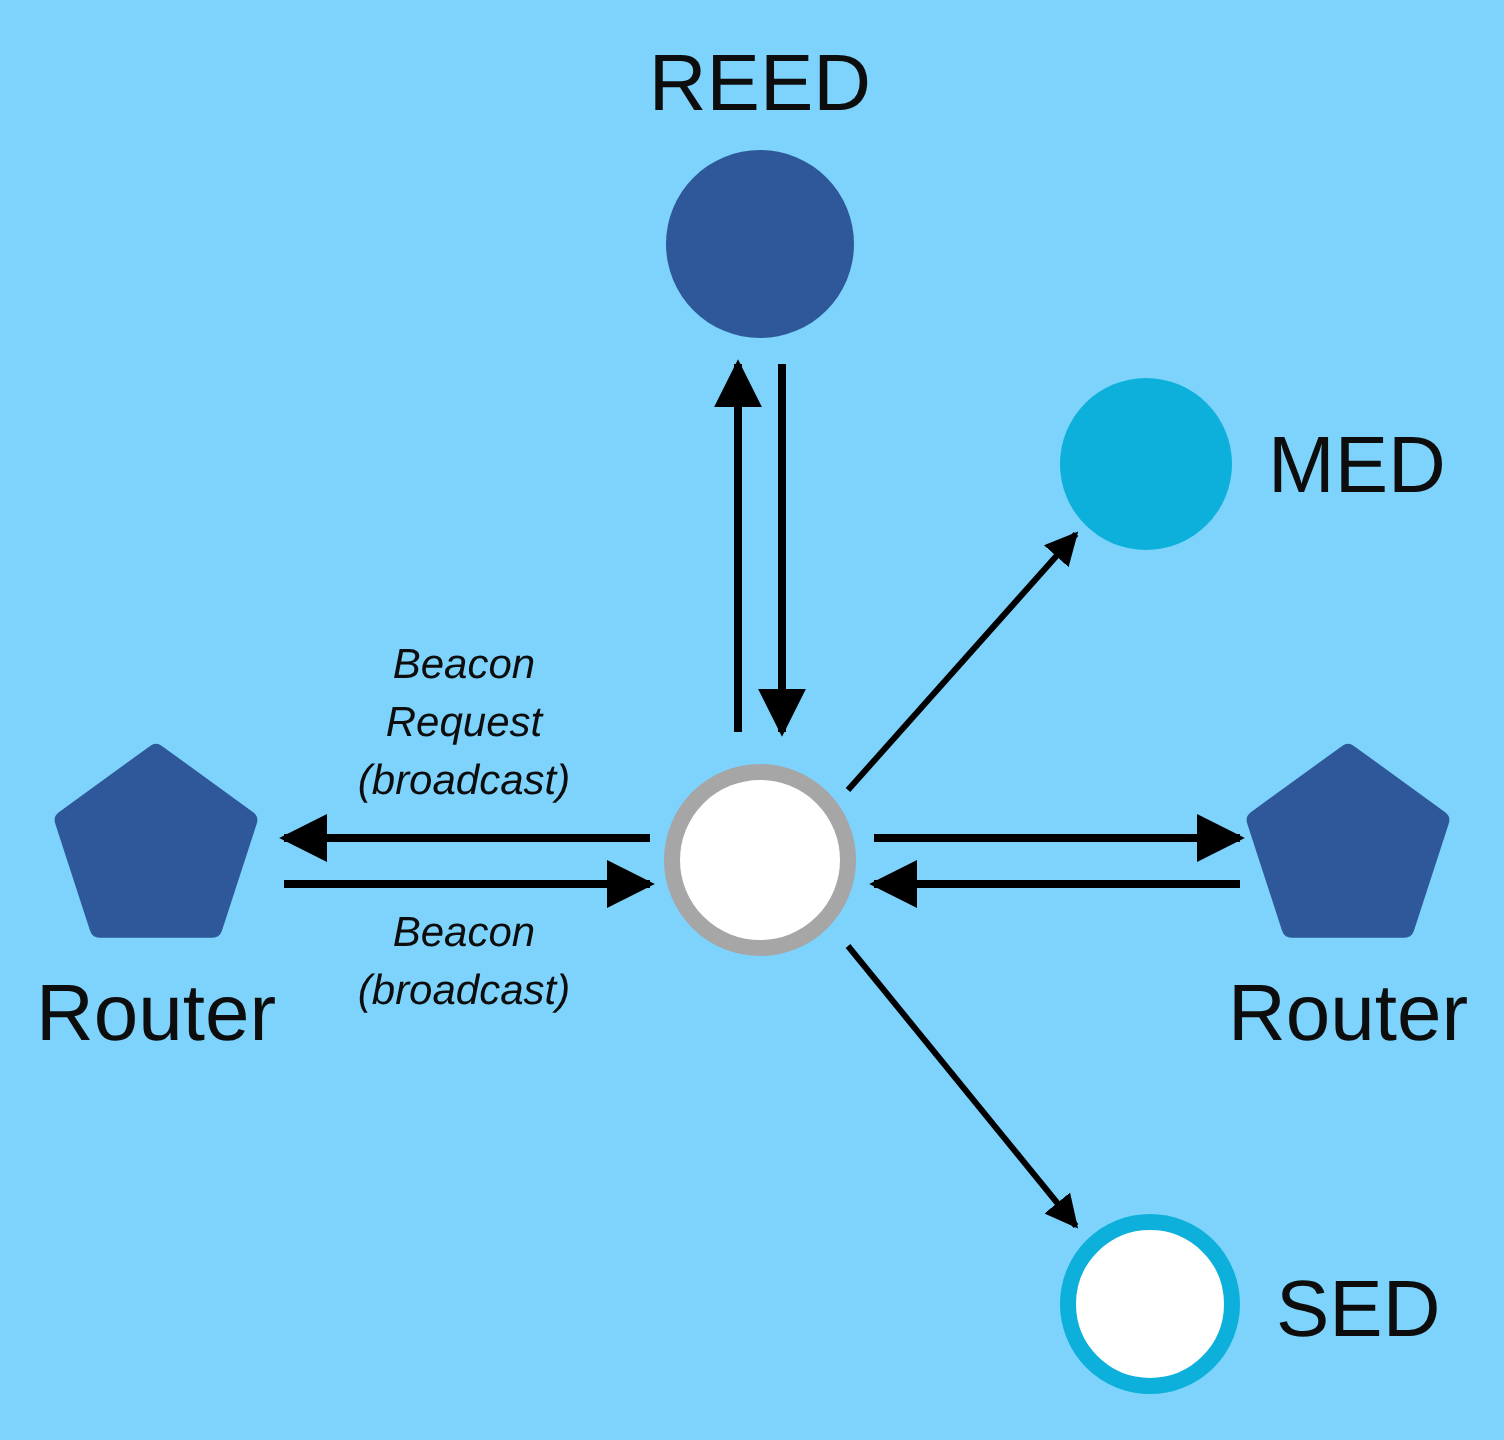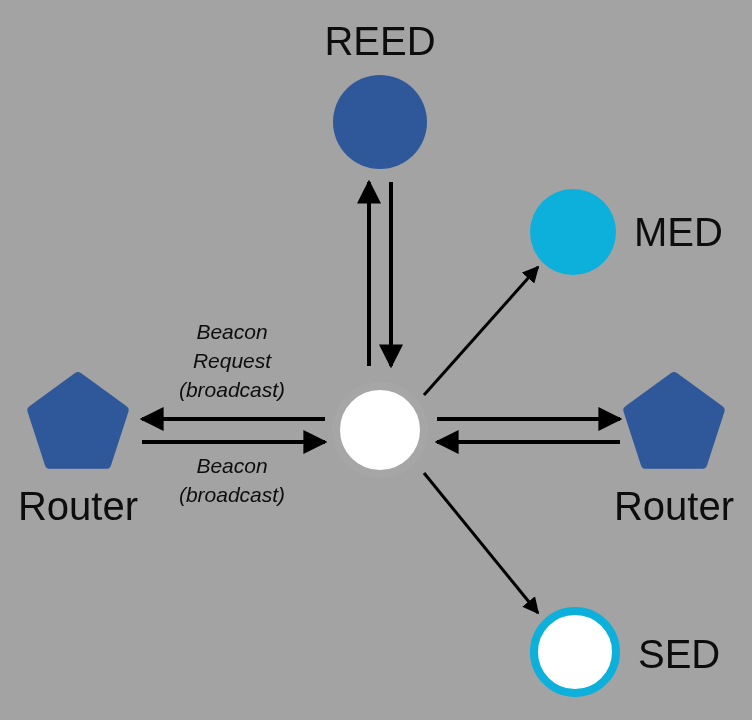--- a/index.html
+++ b/index.html
@@ -11,21 +11,21 @@
   body {
     width: 752px;
     height: 720px;
     overflow: hidden;
     font-family: "Liberation Sans", sans-serif;
   }
   #diagram-root {
     position: relative;
     width: 752px;
     height: 720px;
-    background: #a3a3a3;
+    background: #7dd3fc;
   }
   #diagram-svg {
     position: absolute;
     top: 0;
     left: 0;
     width: 752px;
     height: 720px;
   }
   .node-label {
     font-family: "Liberation Sans", sans-serif;

